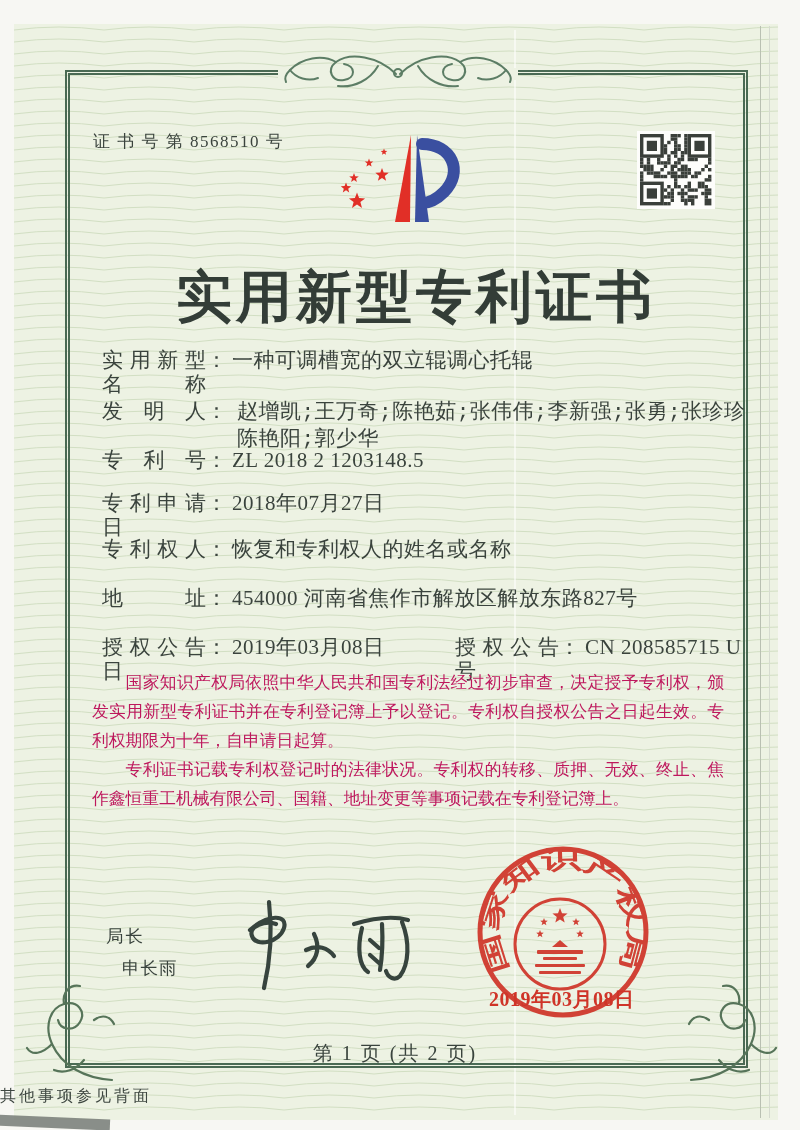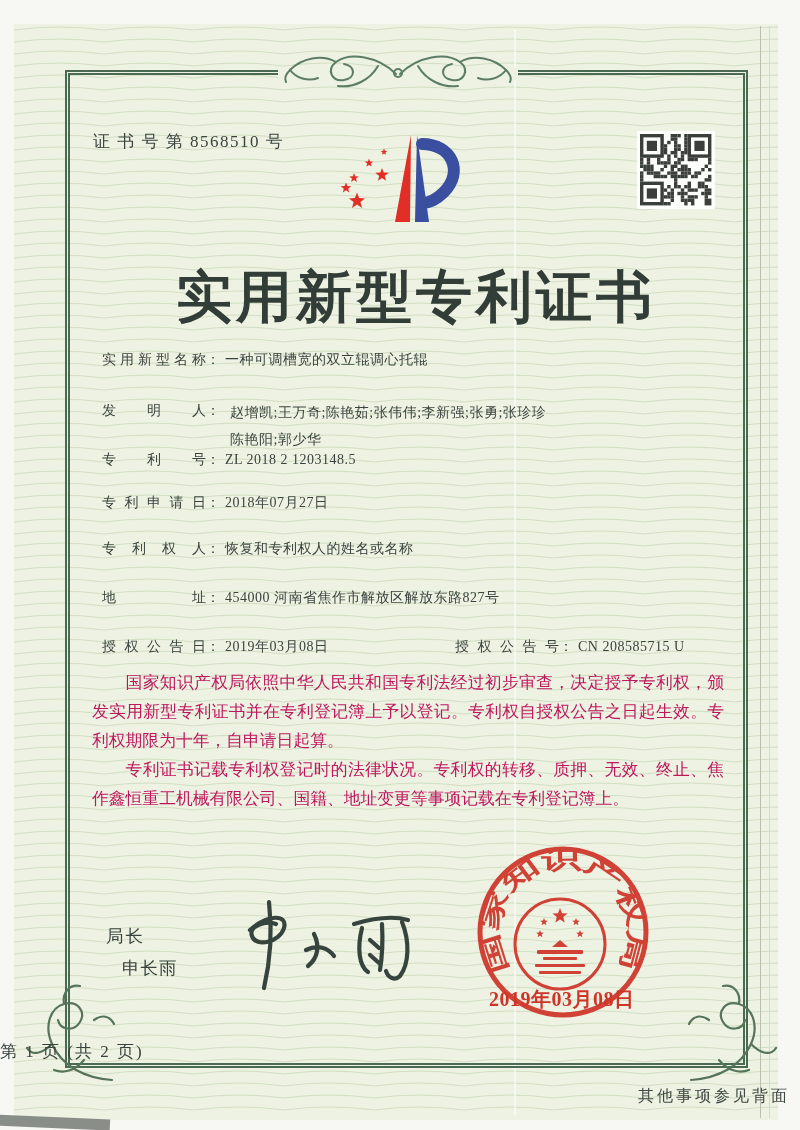--- a/index.html
+++ b/index.html
@@ -13,37 +13,37 @@
   .paper{position:absolute;left:14px;top:24px;width:764px;height:1096px;background:#edf2e3;}
   .paper svg{position:absolute;left:0;top:0;}
   .edge1{position:absolute;left:760px;top:26px;width:1px;height:1092px;background:#b9c0b2;}
   .edge2{position:absolute;left:769px;top:26px;width:1px;height:1092px;background:#d6dbd0;}
   .fold{position:absolute;left:514px;top:30px;width:2px;height:1085px;background:rgba(255,255,255,.55);}
   .scanmark{position:absolute;left:-8px;top:1117px;width:118px;height:11px;background:#767b75;opacity:.85;transform:rotate(2.5deg);}
   .frame{position:absolute;left:65px;top:70px;width:683px;height:998px;border:5px double #4a6a54;box-sizing:border-box;}
   .certno{position:absolute;left:93px;top:130px;font-size:17px;letter-spacing:1.5px;color:#3a433d;}
   .title{position:absolute;left:0;top:244px;width:800px;margin:16px;text-align:center;
     font-size:56px;font-weight:700;letter-spacing:4px;color:#333d37;}
-  .row{position:absolute;left:102px;width:645px;font-size:14px;line-height:24px;color:#3a433d;}
+  .row{position:absolute;left:102px;width:645px;font-size:21px;line-height:24px;color:#3a433d;}
   .lbl{display:inline-block;width:104px;text-align:justify;text-align-last:justify;vertical-align:top;}
   .colon{display:inline-block;vertical-align:top;}
   .val{display:inline-block;margin-left:5px;vertical-align:top;letter-spacing:.5px;}
-  .valcol{display:inline-block;margin-left:10px;vertical-align:top;}
+  .valcol{display:inline-block;margin-left:10px;vertical-align:top;font-family:Liberation Mono, monospace;}
   .valcol div{letter-spacing:.5px;line-height:27px;}
   .pair2{position:absolute;left:353px;top:0;}
   .bodytext{position:absolute;left:92px;top:668px;width:632px;font-size:16.8px;line-height:29px;
     text-align:justify;color:#be185d;}
   .bodytext p{margin:0;text-indent:2em;}
   .sig-title{position:absolute;left:106px;top:924px;font-size:17.5px;letter-spacing:2px;}
   .sig-name{position:absolute;left:122px;top:956px;font-size:17.5px;letter-spacing:1px;}
   .signature{position:absolute;left:222px;top:898px;width:200px;height:95px;}
   .seal{position:absolute;left:463px;top:840px;width:200px;height:190px;opacity:.92;}
   .seal-date{position:absolute;left:489px;top:986px;font-size:20px;font-weight:600;color:#cf3428;letter-spacing:.5px;}
-  .pageno{position:absolute;left:0;top:1040px;width:790px;font-size:17px;letter-spacing:2px;color:#39433d;font-family:Liberation Serif, serif;}
-  .note{position:absolute;left:0;top:1086px;width:790px;text-align:right;font-size:16px;letter-spacing:3px;color:#3e4741;}
+  .pageno{position:absolute;left:0;top:1040px;width:790px;text-align:center;font-size:20px;letter-spacing:2px;color:#39433d;font-family:Liberation Serif, serif;}
+  .note{position:absolute;left:0;top:1086px;width:790px;text-align:left;font-size:16px;letter-spacing:3px;color:#3e4741;}
   .orn-top{position:absolute;left:278px;top:44px;width:240px;height:58px;}
   .corner-l{position:absolute;left:24px;top:980px;width:95px;height:105px;}
   .corner-r{position:absolute;left:684px;top:980px;width:95px;height:105px;}
   .logo{position:absolute;left:338px;top:130px;width:125px;height:98px;}
   .qr{position:absolute;left:637px;top:131px;width:78px;height:78px;}
 </style>
 </head>
 <body>
 
 <div class="page abs" style="left:0;top:0;width:800px;height:1130px;">

